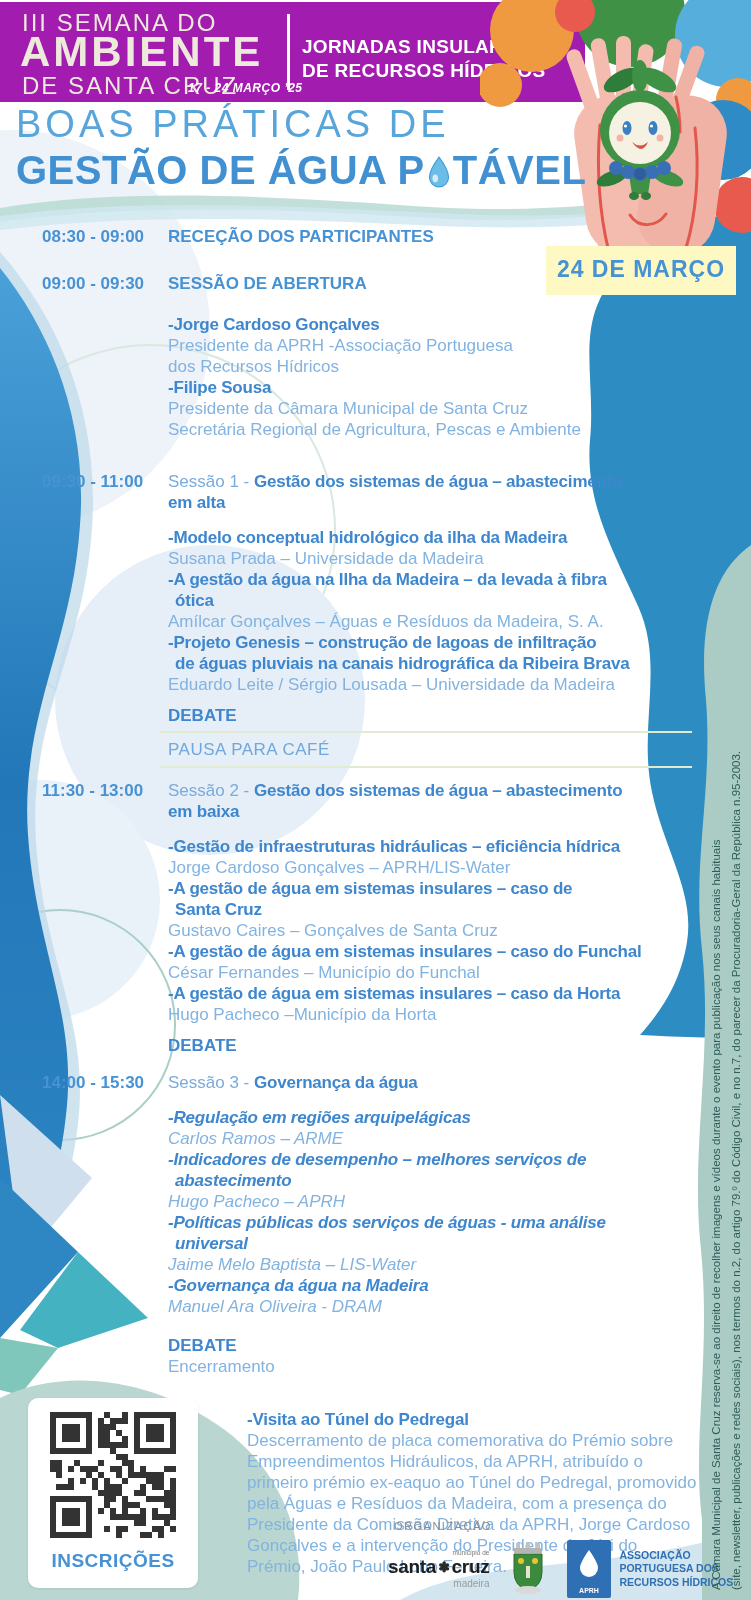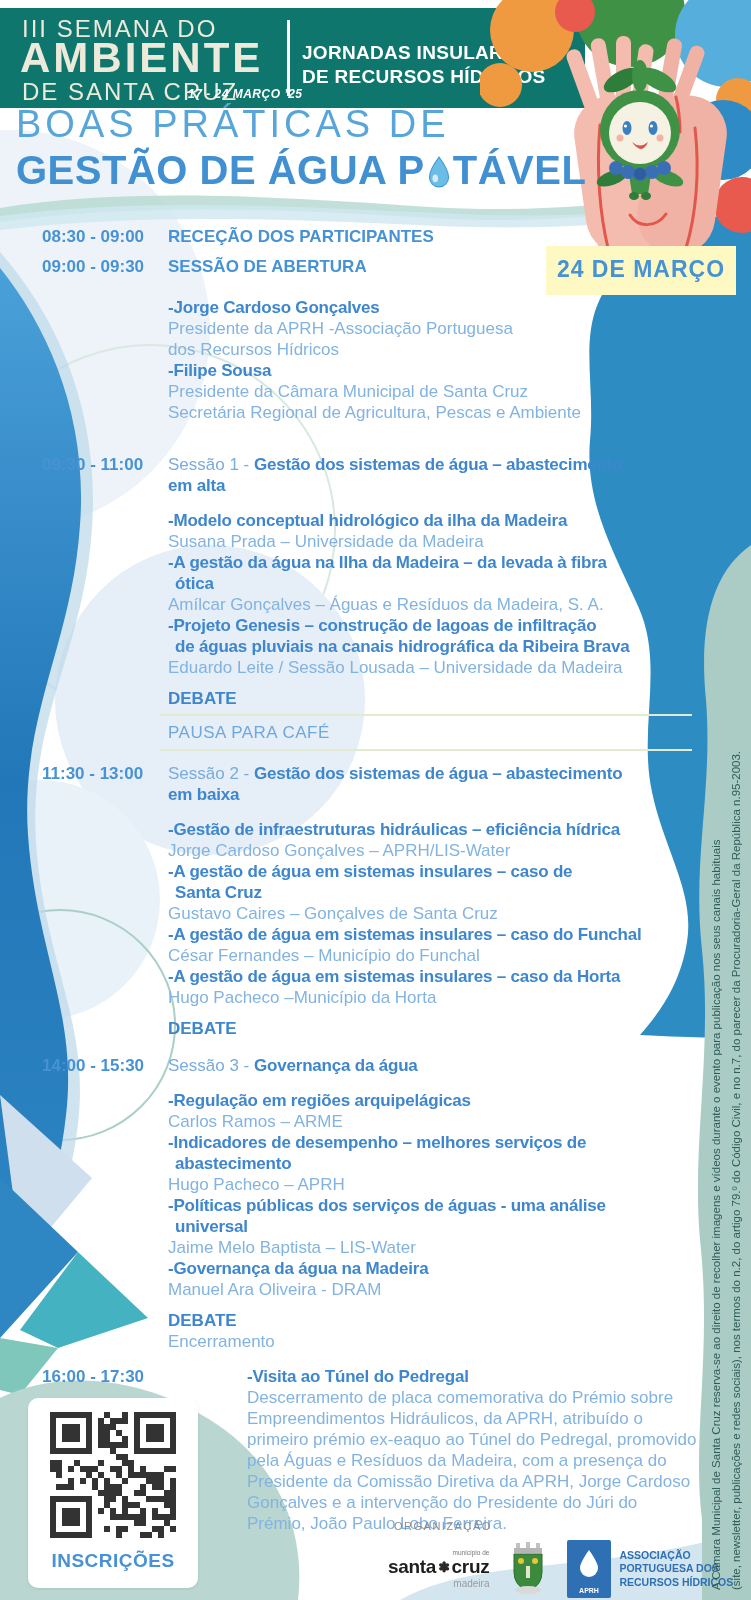--- a/index.html
+++ b/index.html
@@ -1,20 +1,20 @@
 <!DOCTYPE html>
 <html><head>
 <meta charset="utf-8">
 <style>
   html,body{margin:0;padding:0;background:#888;}
   #poster{position:relative;width:751px;height:1600px;background:#ffffff;overflow:hidden;
           font-family:"Liberation Sans",sans-serif;}
   
   #bg-decor{position:absolute;left:0;top:0;z-index:0;}
-  #green-band{position:absolute;left:0;top:8px;width:607px;height:100px;background:#0f766e;z-index:1;}
+  #green-band{position:absolute;left:0;top:2px;width:607px;height:100px;background:#a21caf;z-index:1;}
   #illustration{position:absolute;left:480px;top:0;z-index:2;}
   #hero{position:absolute;left:16px;top:103px;z-index:3;}
   #date-badge{position:absolute;left:546px;top:246px;width:190px;height:49px;background:#fef9c3;z-index:5;
               text-align:center;line-height:46px;font-weight:bold;font-size:23px;color:#4792d4;letter-spacing:1px;}
   #date-badge::before{content:"";position:absolute;left:-20px;top:0;width:0;height:0;
               border-right:20px solid #fff;border-bottom:46px solid transparent;}
   
   .hdr-edition{position:absolute;left:22px;top:7px;font-size:24px;letter-spacing:2px;color:#eeeadb;}
   .hdr-title{position:absolute;left:20px;top:29px;font-size:42px;font-weight:bold;letter-spacing:3px;color:#eeeadb;line-height:1;}
   .hdr-sub{position:absolute;left:22px;top:70px;font-size:24px;letter-spacing:2px;color:#eeeadb;}
@@ -34,33 +34,33 @@
   .indent{margin-left:126px;width:530px;}
   .nm{font-weight:bold;color:#3e86cd;padding-left:7px;text-indent:-7px;letter-spacing:-.2px;}
   .role{white-space:pre-line;}
   .lab{color:#79abdd;}
   .st{font-weight:bold;color:#3e86cd;white-space:pre-line;letter-spacing:-.2px;}
   .tt{font-weight:bold;color:#3e86cd;white-space:pre-line;padding-left:7px;text-indent:-7px;letter-spacing:-.2px;}
   .debate{margin-left:126px;font-weight:bold;color:#3e86cd;}
   .hr{margin-left:118px;width:532px;height:2px;background:#e2ebd2;}
   .pausa{margin-left:126px;padding:6px 0;color:#6fa8dc;letter-spacing:.5px;}
   .closing{margin-left:126px;color:#82b3e1;}
-  .row-reception{margin-bottom:9px;}
+  .row-reception{margin-bottom:26px;}
   .row-opening{margin-bottom:20px;}
   .speakers{margin-bottom:31px;}
   .row-s1{margin-bottom:14px;}
   .talks1{margin-bottom:10px;}
   .debate1{margin-bottom:5px;}
   .pausa-wrap{margin-bottom:12px;}
   .row-s2{margin-bottom:14px;}
   .talks2{margin-bottom:10px;}
   .debate2{margin-bottom:16px;}
   .row-s3{margin-bottom:14px;justify-content:space-between;}
-  .talks3{margin-bottom:10px;}
-  .closing{margin-bottom:14px;}
+  .talks3{margin-bottom:18px;font-style:italic;}
+  .closing{margin-bottom:32px;}
   .rowv .t2{flex:0 0 205px;font-weight:bold;color:#4792d4;}
   .rowv .cv{flex:1;}
   .vt{font-weight:bold;color:#3e86cd;padding-left:7px;text-indent:-7px;letter-spacing:-.2px;}
   .vdesc{color:#82b3e1;}
   
   #qr-box{position:absolute;left:28px;top:1398px;width:170px;height:190px;background:#fff;border-radius:10px;z-index:4;
           display:flex;flex-direction:column;align-items:center;box-shadow:0 1px 3px rgba(0,0,0,.08);}
   #qr{margin-top:14px;}
   #inscricoes{margin-top:8px;font-size:19px;font-weight:bold;color:#4792d4;letter-spacing:.5px;}
   
@@ -237,21 +237,21 @@
 em alta</span></div>
     </div>
     <div class="indent talks1">
       <div class="tt">-Modelo conceptual hidrológico da ilha da Madeira</div>
       <div>Susana Prada – Universidade da Madeira</div>
       <div class="tt">-A gestão da água na Ilha da Madeira – da levada à fibra
  ótica</div>
       <div>Amílcar Gonçalves – Águas e Resíduos da Madeira, S. A.</div>
       <div class="tt">-Projeto Genesis – construção de lagoas de infiltração
  de águas pluviais na canais hidrográfica da Ribeira Brava</div>
-      <div>Eduardo Leite / Sessão Lousada – Universidade da Madeira</div>
+      <div>Eduardo Leite / Sérgio Lousada – Universidade da Madeira</div>
     </div>
     <div class="debate debate1">DEBATE</div>
 
     <div class="pausa-wrap">
       <div class="hr"></div>
       <div class="pausa">PAUSA PARA CAFÉ</div>
       <div class="hr"></div>
     </div>
 
     <div class="row row-s2">

